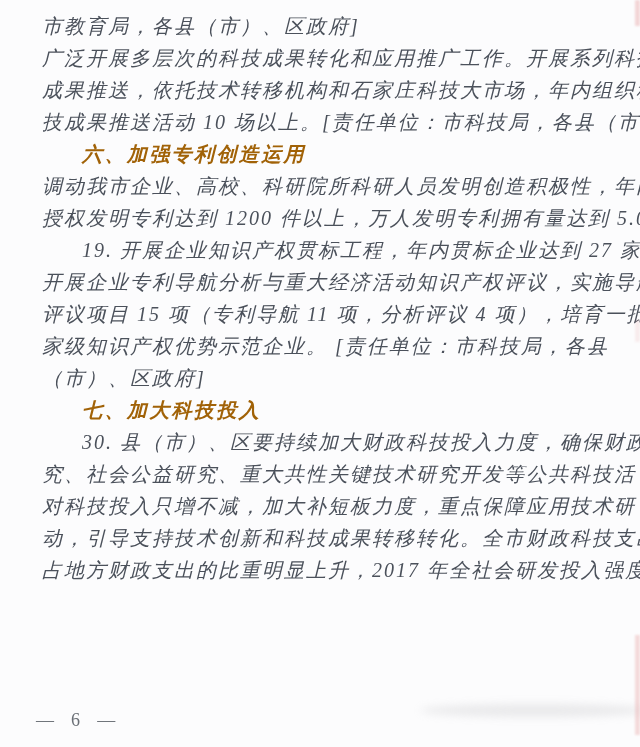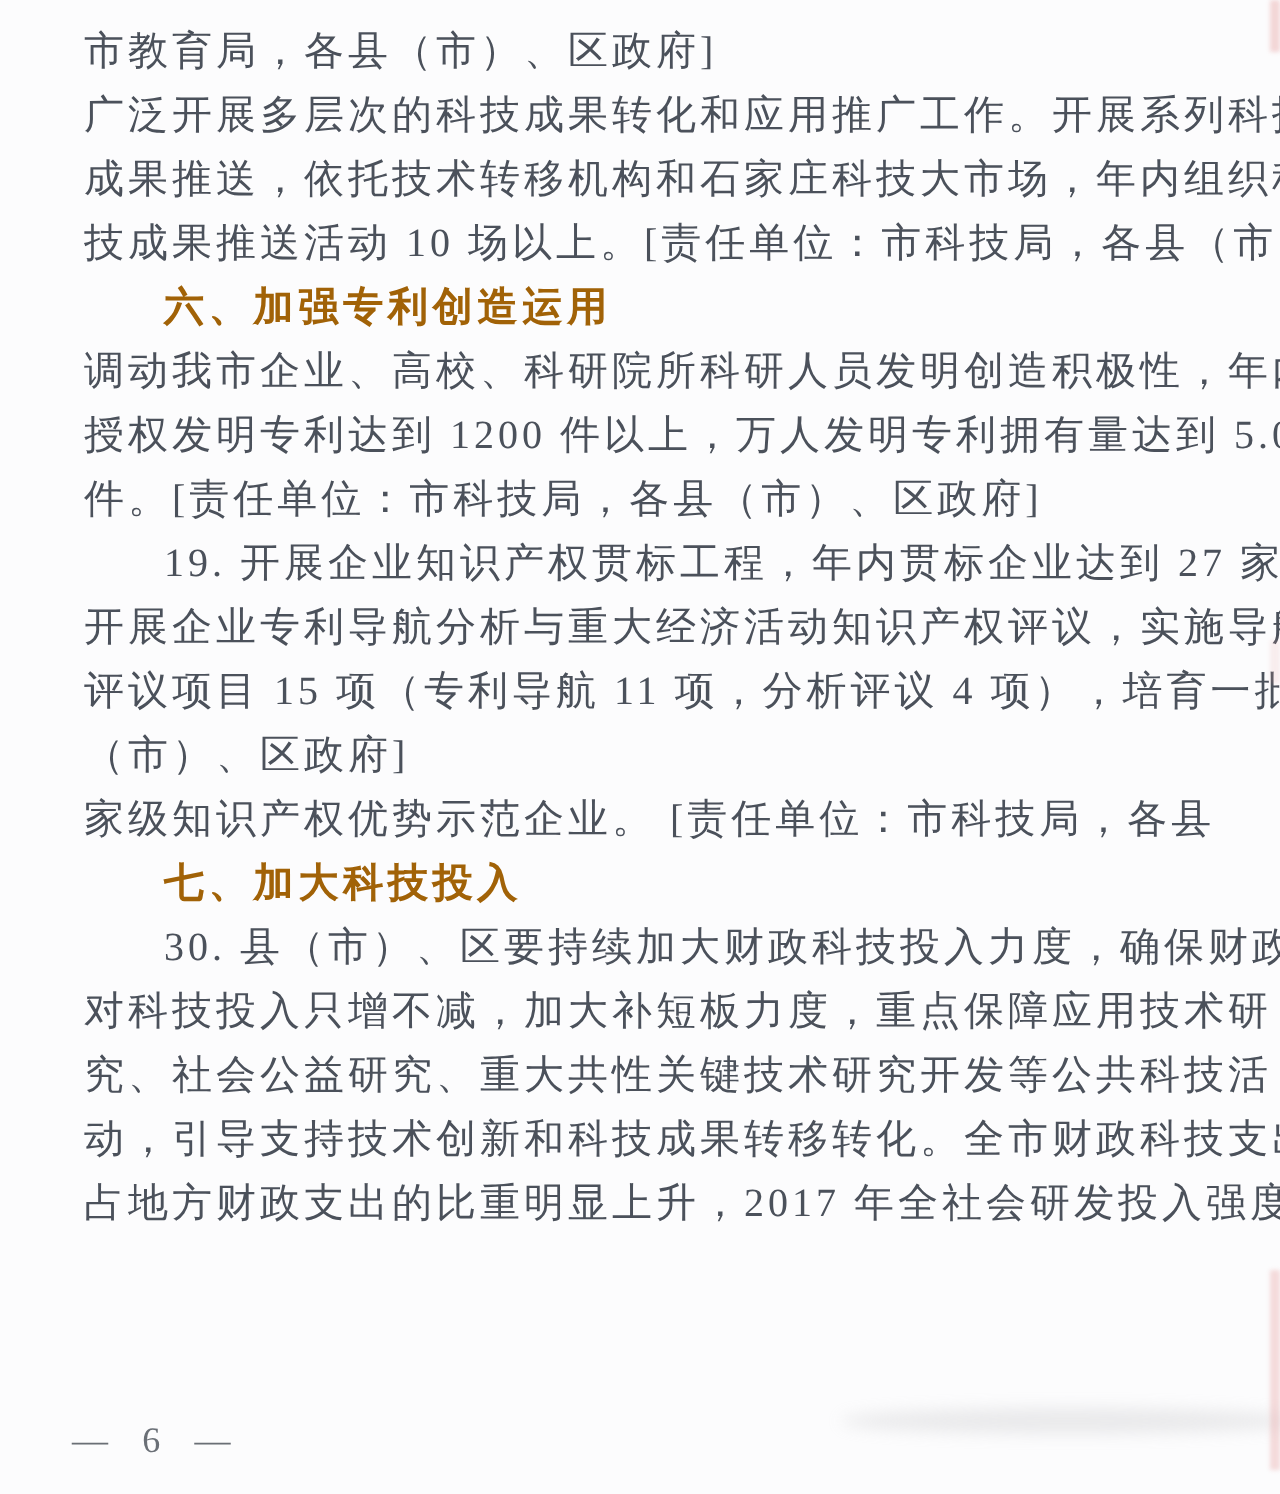--- a/index.html
+++ b/index.html
@@ -14,20 +14,21 @@
     background: #fcfcfd;
     overflow: hidden;
     font-family: "Liberation Serif", "DejaVu Serif", serif;
     color: #4b515b;
   }
   .doc {
     position: absolute;
     top: 10px;
     left: 42px;
     right: 40px;
+    font-style: italic;
   }
   .block { margin: 0; }
   .line {
     font-size: 20px;
     line-height: 32px;
     letter-spacing: 0.10em;
     text-align: justify;
     text-align-last: justify;
     white-space: nowrap;
     color: #4b515b;
@@ -89,36 +90,35 @@
         <div class="line">广泛开展多层次的科技成果转化和应用推广工作。开展系列科技</div>
         <div class="line">成果推送，依托技术转移机构和石家庄科技大市场，年内组织科</div>
         <div class="line">技成果推送活动 10 场以上。[责任单位：市科技局，各县（市）、</div>
       </div>
       <div class="block heading">
         <div class="line first last">六、加强专利创造运用</div>
       </div>
       <div class="block paragraph">
         <div class="line">调动我市企业、高校、科研院所科研人员发明创造积极性，年内</div>
         <div class="line">授权发明专利达到 1200 件以上，万人发明专利拥有量达到 5.0</div>
-        <div class="line last">件。[责任单位：市科技局，各县（市）、区政府]</div>
       </div>
       <div class="block paragraph">
         <div class="line first">19. 开展企业知识产权贯标工程，年内贯标企业达到 27 家。</div>
         <div class="line">开展企业专利导航分析与重大经济活动知识产权评议，实施导航</div>
         <div class="line">评议项目 15 项（专利导航 11 项，分析评议 4 项），培育一批国</div>
+        <div class="line">家级知识产权优势示范企业。 [责任单位：市科技局，各县</div>
         <div class="line last">（市）、区政府]</div>
-        <div class="line">家级知识产权优势示范企业。 [责任单位：市科技局，各县</div>
       </div>
       <div class="block heading">
         <div class="line first last">七、加大科技投入</div>
       </div>
       <div class="block paragraph">
         <div class="line first">30. 县（市）、区要持续加大财政科技投入力度，确保财政</div>
+        <div class="line">究、社会公益研究、重大共性关键技术研究开发等公共科技活</div>
         <div class="line">对科技投入只增不减，加大补短板力度，重点保障应用技术研</div>
-        <div class="line">究、社会公益研究、重大共性关键技术研究开发等公共科技活</div>
         <div class="line">动，引导支持技术创新和科技成果转移转化。全市财政科技支出</div>
         <div class="line">占地方财政支出的比重明显上升，2017 年全社会研发投入强度</div>
       </div>
     </div>
 
   <div class="page-number">— 6 —</div>
 
   <div class="smudge-bottom-right"></div>
   <div class="edge-artifact top"></div>
   <div class="edge-artifact mid"></div>

